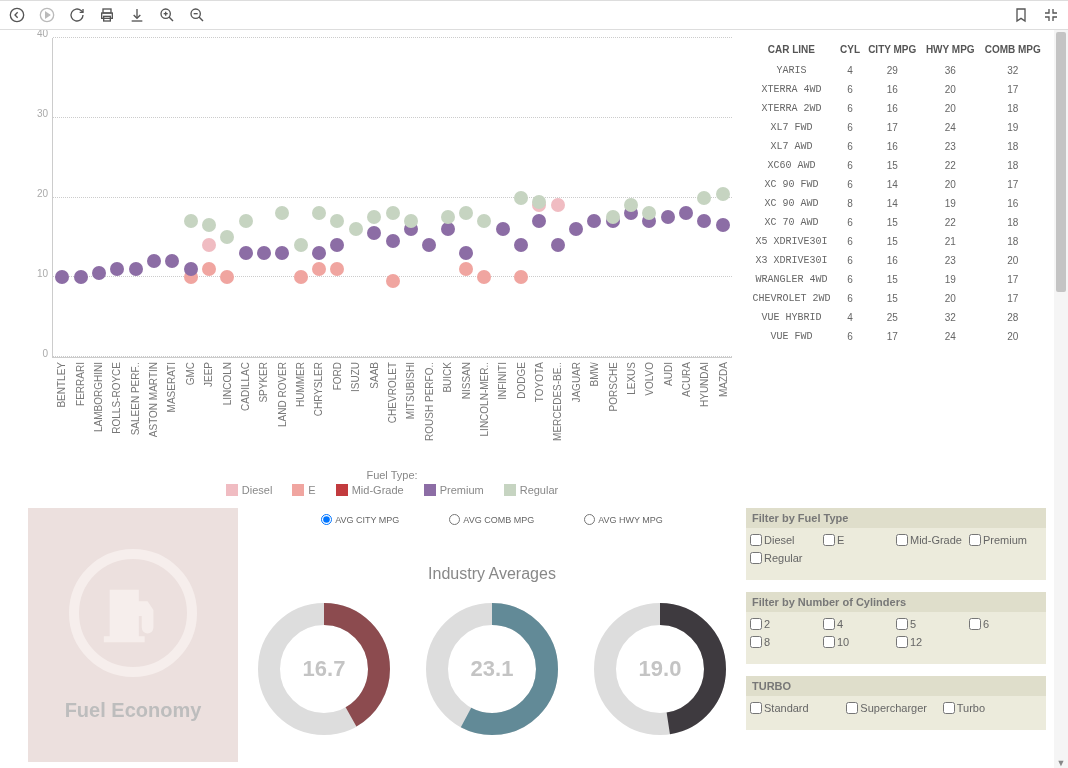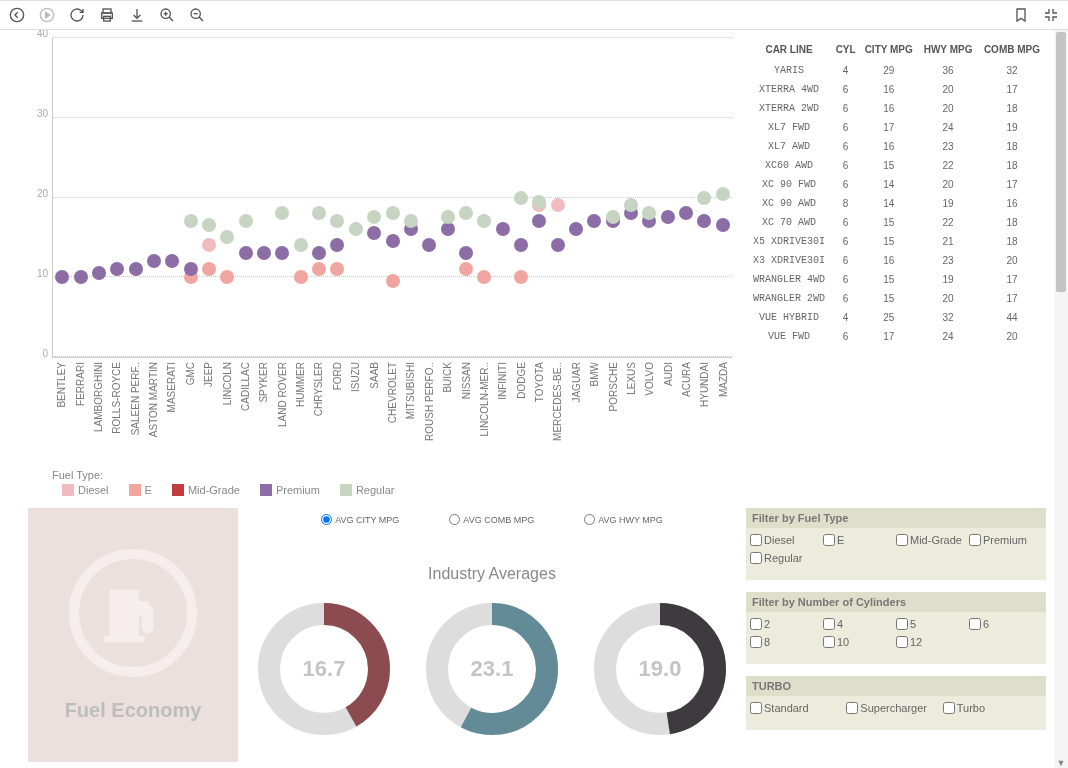--- a/index.html
+++ b/index.html
@@ -29,21 +29,21 @@
   .point { position: absolute; width: 14px; height: 14px; border-radius: 50%; transform: translate(-50%, 50%); }
   .fuel-Diesel { background: #f0bcc2; }
   .fuel-E { background: #f0a5a0; }
   .fuel-MidGrade { background: #c23b3e; }
   .fuel-Premium { background: #8c6da5; }
   .fuel-Regular { background: #c6d4c1; }
 
   .x-axis { position: absolute; left: 24px; right: 0; top: 320px; height: 114px; }
   .x-tick { position: absolute; top: 4px; transform-origin: top left; transform: rotate(-90deg) translate(-100%,-50%); font-size: 10px; color: #777; white-space: nowrap; max-width: 110px; overflow: hidden; text-overflow: ellipsis; }
 
-  .legend { position: absolute; left: 24px; right: 0; bottom: 0; font-size: 11px; color: #888; }
+  .legend { position: absolute; left: 24px; right: 0; bottom: 0; text-align: center; font-size: 11px; color: #888; }
   .legend-title { margin-bottom: 3px; }
   .legend-item { display: inline-flex; align-items: center; gap: 4px; margin: 0 10px; }
   .legend-swatch { width: 12px; height: 12px; display: inline-block; }
 
   
   .sidebar { width: 300px; display: flex; flex-direction: column; }
   .panel-header { background: #ece0de; padding: 10px; text-align: center; font-size: 20px; color: #999; }
   .car-table { overflow: hidden; flex: 1; }
   .car-table table { width: 100%; border-collapse: collapse; font-size: 10px; }
   .car-table th { font-weight: bold; color: #555; padding: 6px 2px; text-align: center; }
@@ -384,32 +384,32 @@
                 <td>20</td>
               </tr>
               <tr>
                 <td>WRANGLER 4WD</td>
                 <td>6</td>
                 <td>15</td>
                 <td>19</td>
                 <td>17</td>
               </tr>
               <tr>
-                <td>WRANGLER 2WD</td>
+                <td>CHEVROLET 2WD</td>
                 <td>6</td>
                 <td>15</td>
                 <td>20</td>
                 <td>17</td>
               </tr>
               <tr>
                 <td>VUE HYBRID</td>
                 <td>4</td>
                 <td>25</td>
                 <td>32</td>
-                <td>44</td>
+                <td>28</td>
               </tr>
               <tr>
                 <td>VUE FWD</td>
                 <td>6</td>
                 <td>17</td>
                 <td>24</td>
                 <td>20</td>
               </tr>
             </tbody>
         </table>

